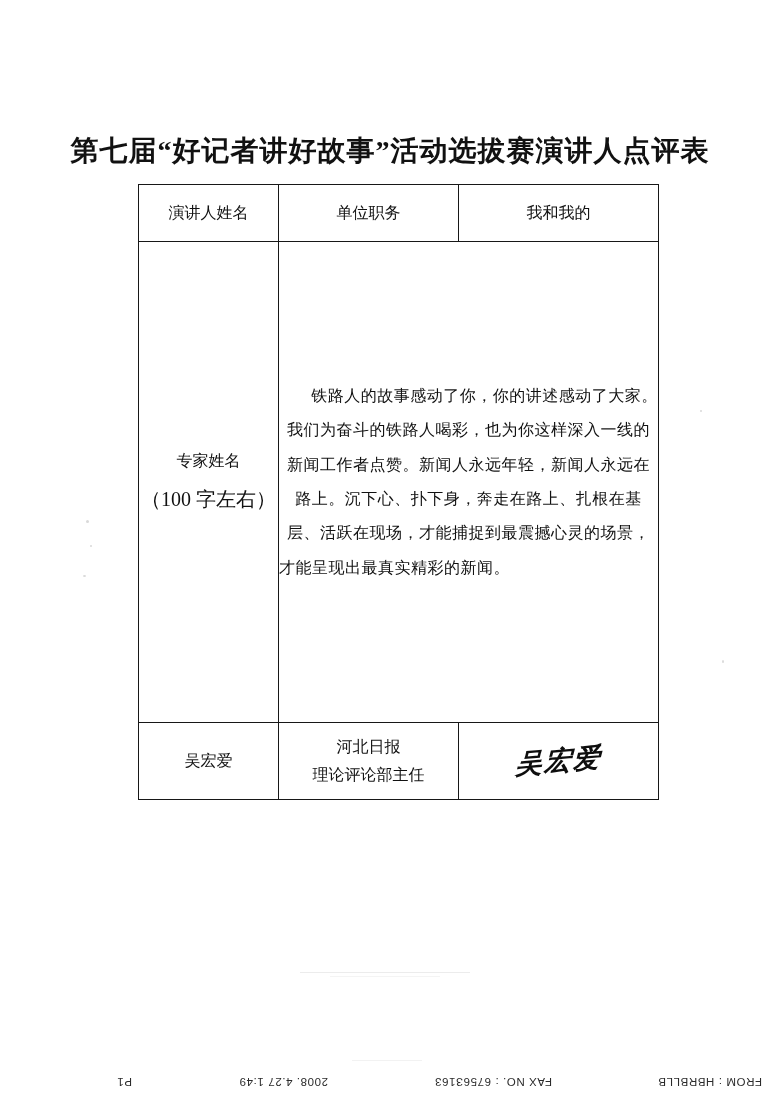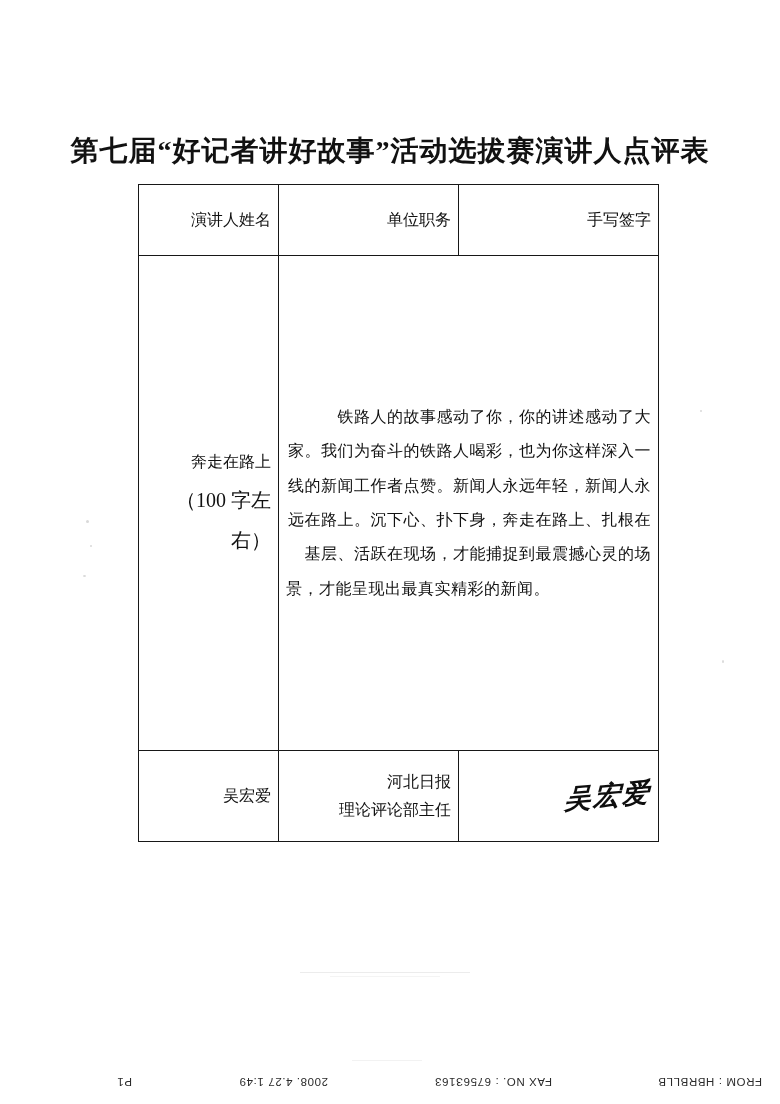--- a/index.html
+++ b/index.html
@@ -48,25 +48,25 @@
   #form-table {
     position: absolute;
     left: 138px;
     top: 184px;
     width: 520px;
     border-collapse: collapse;
     table-layout: fixed;
   }
   #form-table td {
     border: 1.6px solid #171717;
-    text-align: right;
+    text-align: center;
     vertical-align: middle;
     font-size: 16px;
     color: #111;
-    padding: 7px;
+    padding: 0;
   }
   .col-a { width: 140px; }
   .col-b { width: 180px; }
   .col-c { width: 200px; }
 
   .row-head td { height: 56px; font-size: 17px; }
   .row-info td { height: 86px; font-size: 16px; line-height: 1.7; }
 
   .cell-two-line {
     line-height: 1.75;
@@ -162,27 +162,27 @@
   <table id="form-table">
     <colgroup>
       <col class="col-a">
       <col class="col-b">
       <col class="col-c">
     </colgroup>
     <tbody>
       <tr class="row-head">
         <td>演讲人姓名</td>
         <td>单位职务</td>
-        <td>手写签字</td>
+        <td>我和我的</td>
       </tr>
 
 
       <tr class="row-comment">
         <td class="comment-label">
-          <span>奔走在路上</span>
+          <span>专家姓名</span>
           <span class="sub">（100 字左右）</span>
         </td>
         <td class="comment-body" colspan="2">铁路人的故事感动了你，你的讲述感动了大家。我们为奋斗的铁路人喝彩，也为你这样深入一线的新闻工作者点赞。新闻人永远年轻，新闻人永远在路上。沉下心、扑下身，奔走在路上、扎根在基层、活跃在现场，才能捕捉到最震撼心灵的场景，才能呈现出最真实精彩的新闻。</td>
       </tr>
 
 
       <tr class="row-expert">
         <td>吴宏爱</td>
         <td class="cell-two-line">
           <div>河北日报</div>

